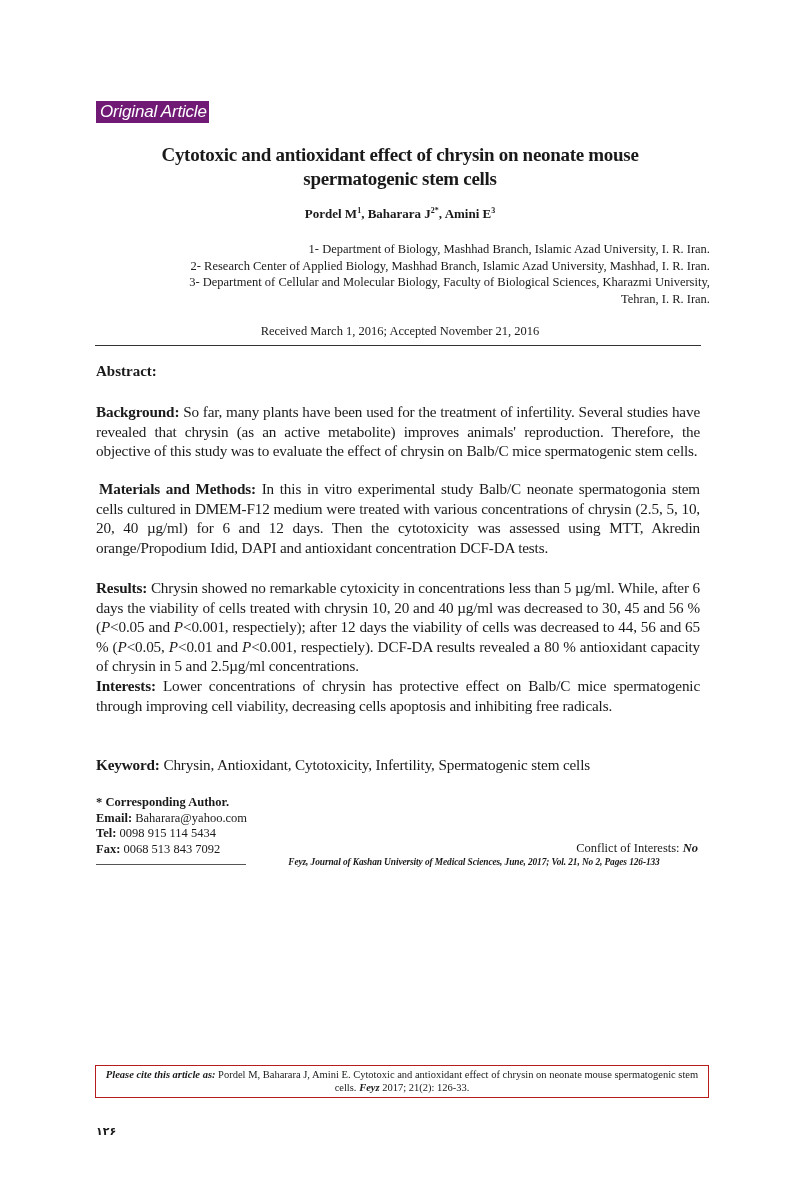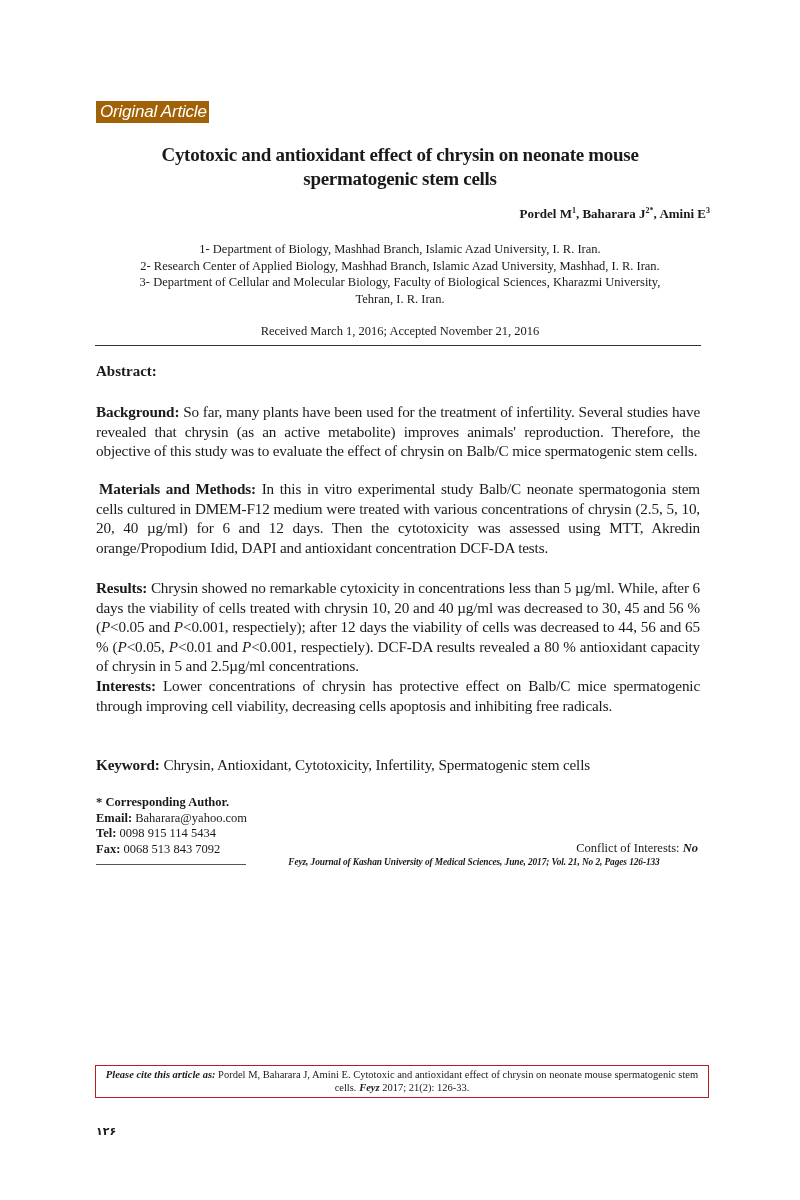--- a/index.html
+++ b/index.html
@@ -1,31 +1,31 @@
 <!DOCTYPE html>
 <html><head>
 <meta charset="utf-8">
 <style>
   html, body { margin: 0; padding: 0; background: #ffffff; }
   body { width: 800px; height: 1200px; position: relative; overflow: hidden;
          font-family: "Liberation Serif", serif; color: #1a1a1a; }
   .abs { position: absolute; }
 
-  .label-box { left: 96px; top: 101px; background: #a16207; color: #fff;
+  .label-box { left: 96px; top: 101px; background: #701a75; color: #fff;
     font-family: "Liberation Sans", sans-serif; font-style: italic;
     font-size: 17px; line-height: 22px; padding: 0 2px 0 4px; letter-spacing: -0.2px; }
 
   .title { left: 90px; width: 620px; top: 143px; text-align: center;
     font-weight: bold; font-size: 19px; line-height: 24px; letter-spacing: -0.3px; }
 
-  .authors { left: 90px; width: 620px; top: 206px; text-align: right;
+  .authors { left: 90px; width: 620px; top: 206px; text-align: center;
     font-weight: bold; font-size: 13px; line-height: 16px; }
   .authors sup { font-size: 8px; vertical-align: 5px; line-height: 0; }
 
-  .affils { left: 90px; width: 620px; top: 241px; text-align: center;
+  .affils { left: 90px; width: 620px; top: 241px; text-align: right;
     font-size: 12.5px; line-height: 16.5px; }
   .affils div { white-space: nowrap; }
 
   .received { left: 90px; width: 620px; top: 323px; text-align: center; font-size: 12.5px; line-height: 16px; }
 
   .rule-top { left: 95px; width: 606px; top: 345px; height: 0; border-top: 1px solid #333; }
 
   .abstract-h { left: 96px; top: 362px; font-weight: bold; font-size: 15px; line-height: 18px; }
 
   .body { left: 96px; width: 604px; font-size: 15.2px; line-height: 19.5px;

